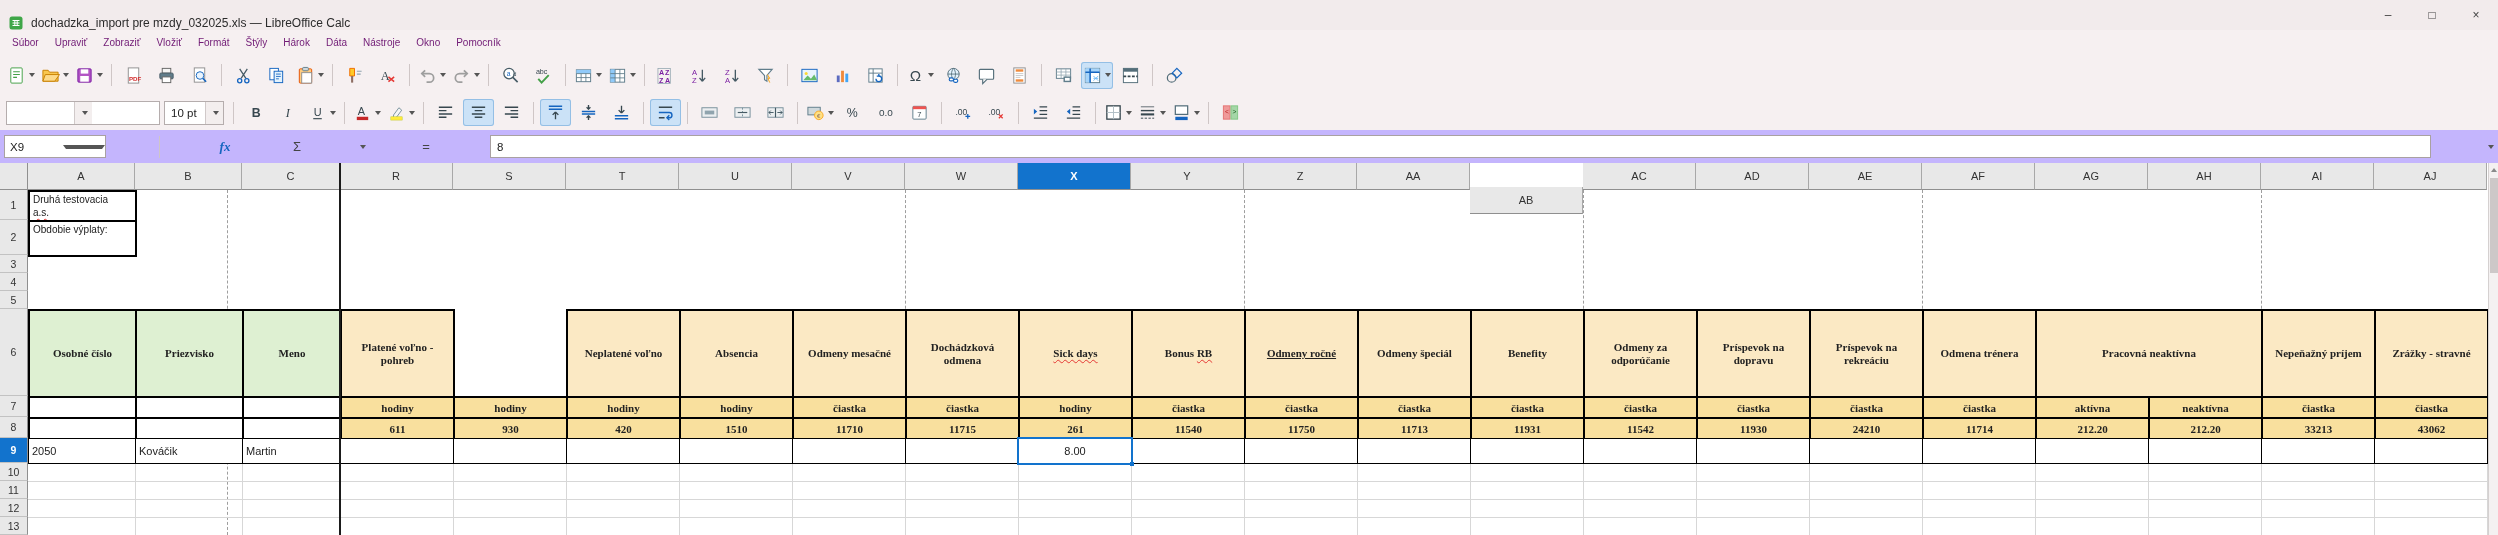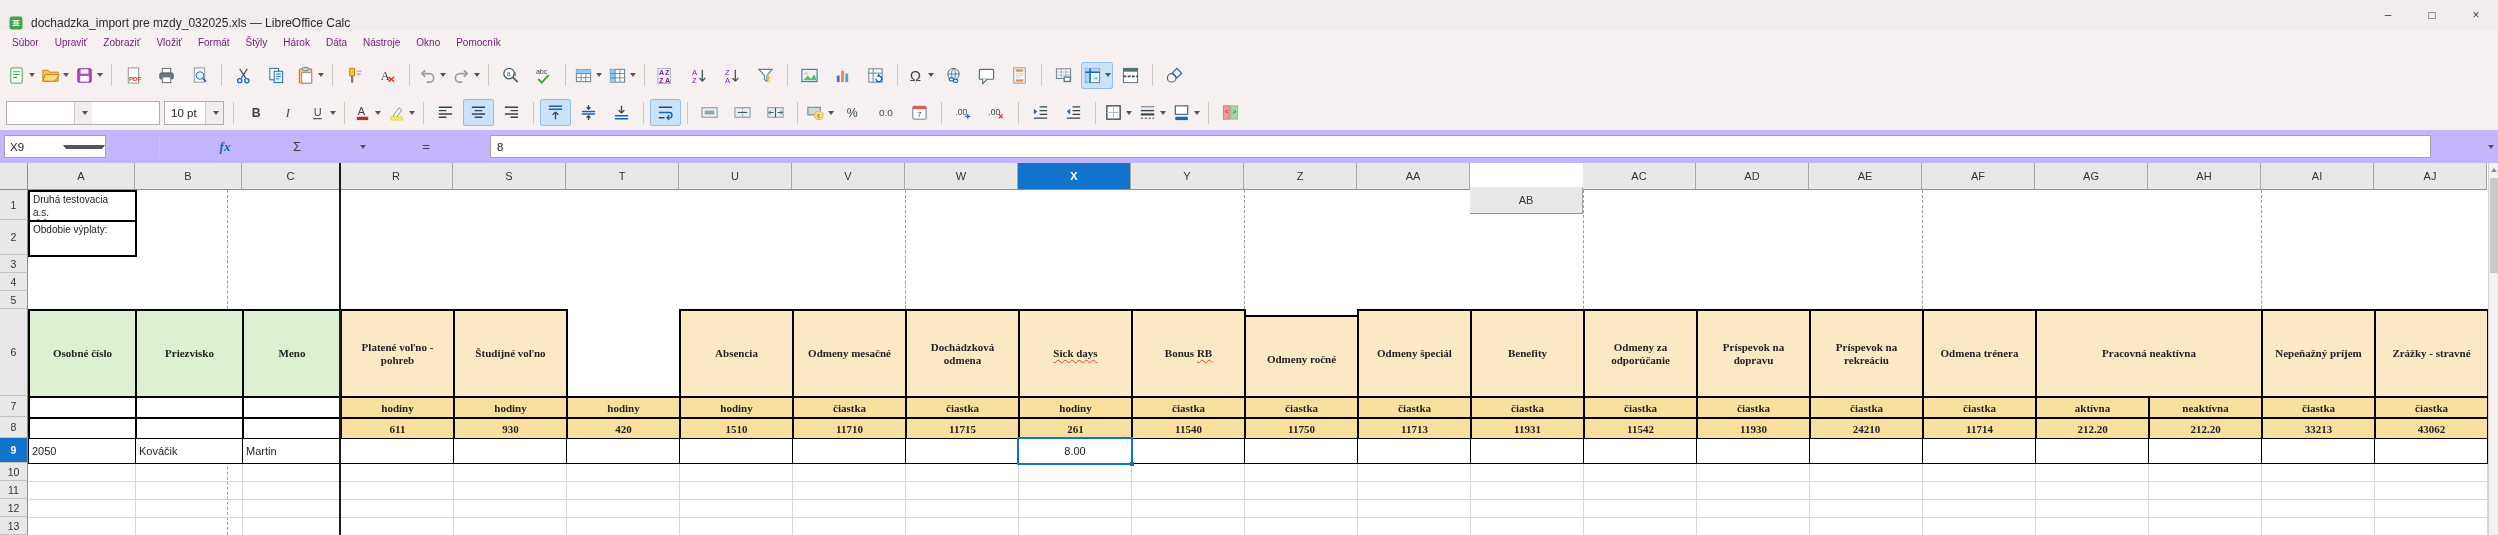--- a/index.html
+++ b/index.html
@@ -778,39 +778,39 @@
     </div>
     <div class="abs h6" style="left: 135px; top: 146px; width: 109px; height: 89px; background: rgb(222, 240, 210);">
       <span>Priezvisko</span>
     </div>
     <div class="abs h6" style="left: 242px; top: 146px; width: 100px; height: 89px; background: rgb(222, 240, 210);">
       <span>Meno</span>
     </div>
     <div class="abs h6" style="left: 340px; top: 146px; width: 115px; height: 89px; background: rgb(251, 233, 196);">
       <span>Platené voľno - pohreb</span>
     </div>
-    <div class="abs h6" style="left: 453px; top: 146px; width: 115px; height: 89px; background: rgb(251, 233, 196);">
-      <span>Študijné voľno</span>
+    <div class="abs h6" style="left: 566px; top: 146px; width: 115px; height: 89px; background: rgb(251, 233, 196);">
+      <span>Neplatené voľno</span>
     </div>
     <div class="abs h6" style="left: 679px; top: 146px; width: 115px; height: 89px; background: rgb(251, 233, 196);">
       <span>Absencia</span>
     </div>
     <div class="abs h6" style="left: 792px; top: 146px; width: 115px; height: 89px; background: rgb(251, 233, 196);">
       <span>Odmeny mesačné</span>
     </div>
     <div class="abs h6" style="left: 905px; top: 146px; width: 115px; height: 89px; background: rgb(251, 233, 196);">
       <span>Dochádzková odmena</span>
     </div>
     <div class="abs h6" style="left: 1018px; top: 146px; width: 115px; height: 89px; background: rgb(251, 233, 196);">
       <span><span class="sq">Sick days</span></span>
     </div>
     <div class="abs h6" style="left: 1131px; top: 146px; width: 115px; height: 89px; background: rgb(251, 233, 196);">
       <span>Bonus <span class="sq">RB</span></span>
     </div>
-    <div class="abs h6" style="left: 1244px; top: 152px; width: 115px; height: 89px; background: rgb(251, 233, 196);">
+    <div class="abs h6" style="left: 1244px; top: 146px; width: 115px; height: 89px; background: rgb(251, 233, 196); text-decoration: underline;">
       <span>Odmeny ročné</span>
     </div>
     <div class="abs h6" style="left: 1357px; top: 146px; width: 115px; height: 89px; background: rgb(251, 233, 196);">
       <span>Odmeny špeciál</span>
     </div>
     <div class="abs h6" style="left: 1470px; top: 146px; width: 115px; height: 89px; background: rgb(251, 233, 196);">
       <span>Benefity</span>
     </div>
     <div class="abs h6" style="left: 1583px; top: 146px; width: 115px; height: 89px; background: rgb(251, 233, 196);">
       <span>Odmeny za odporúčanie</span>

